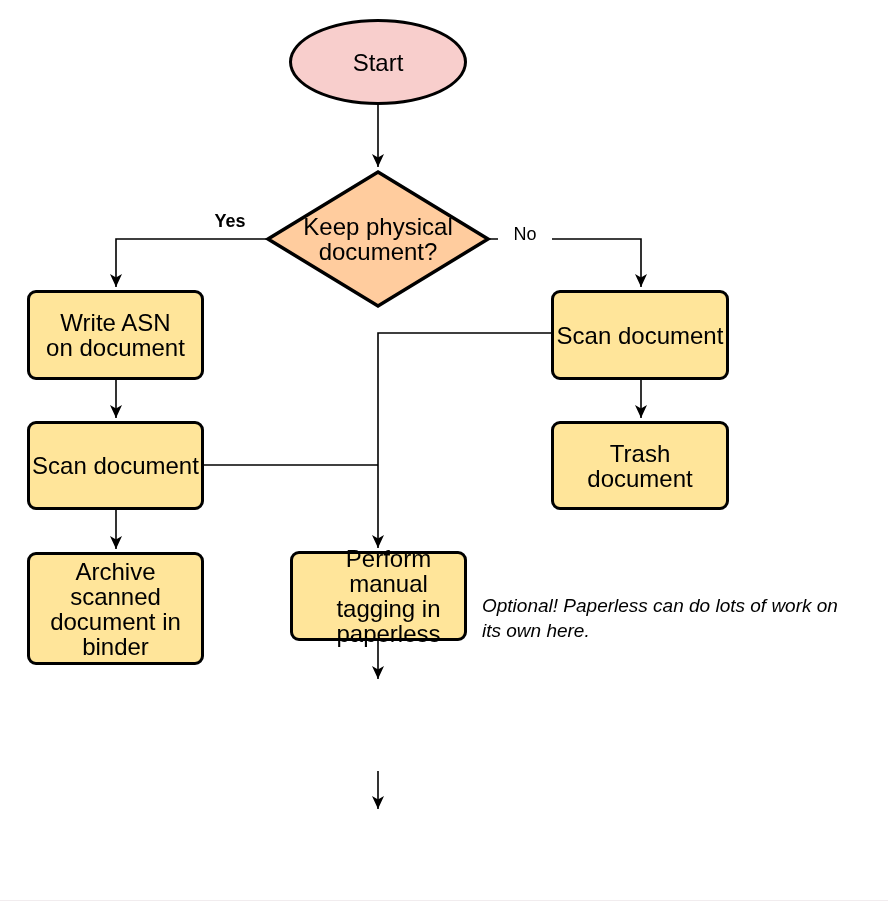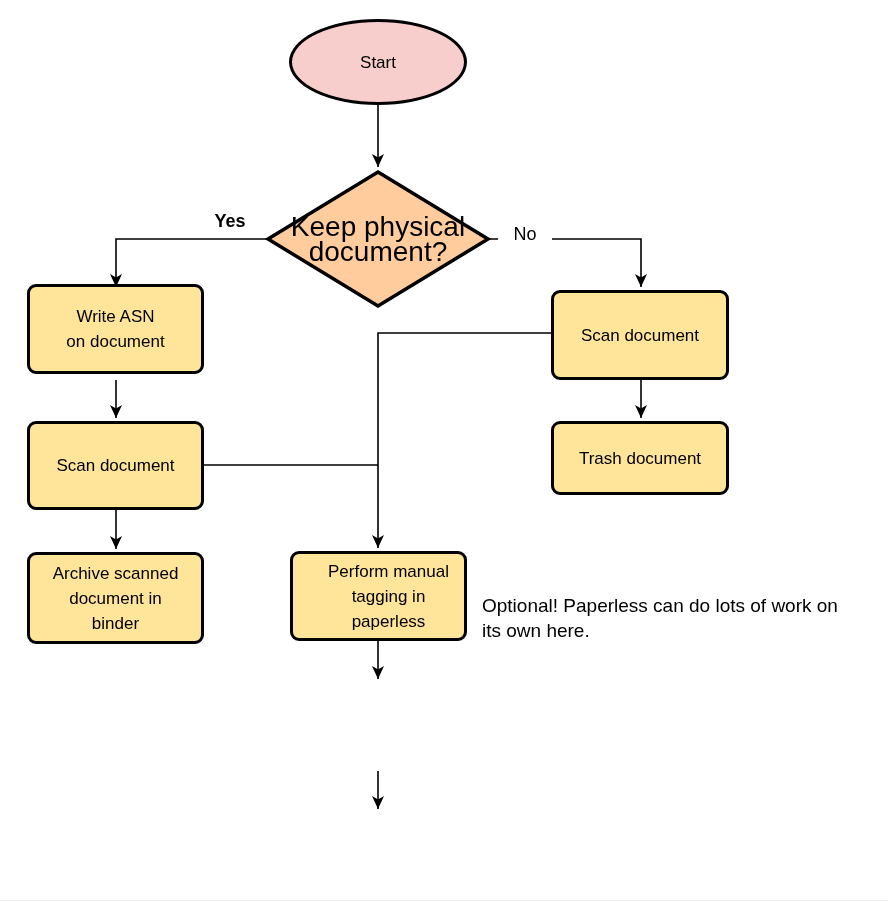--- a/index.html
+++ b/index.html
@@ -29,58 +29,59 @@
     stroke-width: 3.5;
   }
   .node {
     position: absolute;
     box-sizing: border-box;
     display: flex;
     align-items: center;
     justify-content: center;
     text-align: center;
     z-index: 1;
-    font-size: 17px;
+    font-size: 24px;
     line-height: 25px;
   }
   .node .label { white-space: pre-line; }
   .process {
     background: var(--process-fill, #ffe59a);
     border: 3px solid var(--stroke, #000000);
     border-radius: 9px;
   }
   .terminal {
     background: var(--terminal-fill, #f8cecc);
     border: 3px solid var(--stroke, #000000);
     border-radius: 50%;
   }
   .decision-label {
     position: absolute;
     display: flex;
     align-items: center;
     justify-content: center;
     text-align: center;
     z-index: 1;
-    font-size: 28px;
+    font-size: 24px;
     line-height: 25px;
   }
   .edge-label {
     position: absolute;
     z-index: 1;
     font-size: 18px;
     line-height: 20px;
     text-align: center;
     background: #ffffff;
     padding: 0 2px;
   }
   .annotation {
     position: absolute;
     z-index: 1;
     font-size: 19px;
     line-height: 25px;
+    font-style: italic;
     white-space: pre-line;
   }
   .bottom-line {
     position: absolute;
     left: 0;
     top: 900px;
     width: 888px;
     border-top: 1px solid #f1ecee;
     z-index: 0;
   }
@@ -116,40 +117,40 @@
   </div>
 
   <div class="decision-label" style="left:268px; top:172px; width:220px; height:134px;">
     <span class="label">Keep physical
 document?</span>
   </div>
 
   <div class="edge-label" style="left:203px; top:211px; width:50px;font-weight:bold;">Yes</div>
   <div class="edge-label" style="left:498px; top:211px; width:50px;margin-top:13px;">No</div>
 
-  <div class="node process" style="left:27px; top:284px; width:177px; height:90px;">
+  <div class="node process" style="left:27px; top:290px; width:177px; height:90px;">
     <span class="label">Write ASN
 on document</span>
   </div>
 
   <div class="node process" style="left:27px; top:421px; width:177px; height:89px;">
     <span class="label">Scan document</span>
   </div>
 
-  <div class="node process" style="left:27px; top:552px; width:177px; height:92px;">
+  <div class="node process" style="left:27px; top:552px; width:177px; height:113px;">
     <span class="label">Archive scanned
 document in
 binder</span>
   </div>
 
   <div class="node process" style="left:551px; top:290px; width:178px; height:90px;">
     <span class="label">Scan document</span>
   </div>
 
-  <div class="node process" style="left:551px; top:421px; width:178px; height:74px;">
+  <div class="node process" style="left:551px; top:421px; width:178px; height:89px;">
     <span class="label">Trash document</span>
   </div>
 
   <div class="node process" style="left:290px; top:551px; width:177px; height:90px;padding-left:20px;">
     <span class="label">Perform manual
 tagging in
 paperless</span>
   </div>
 
 

